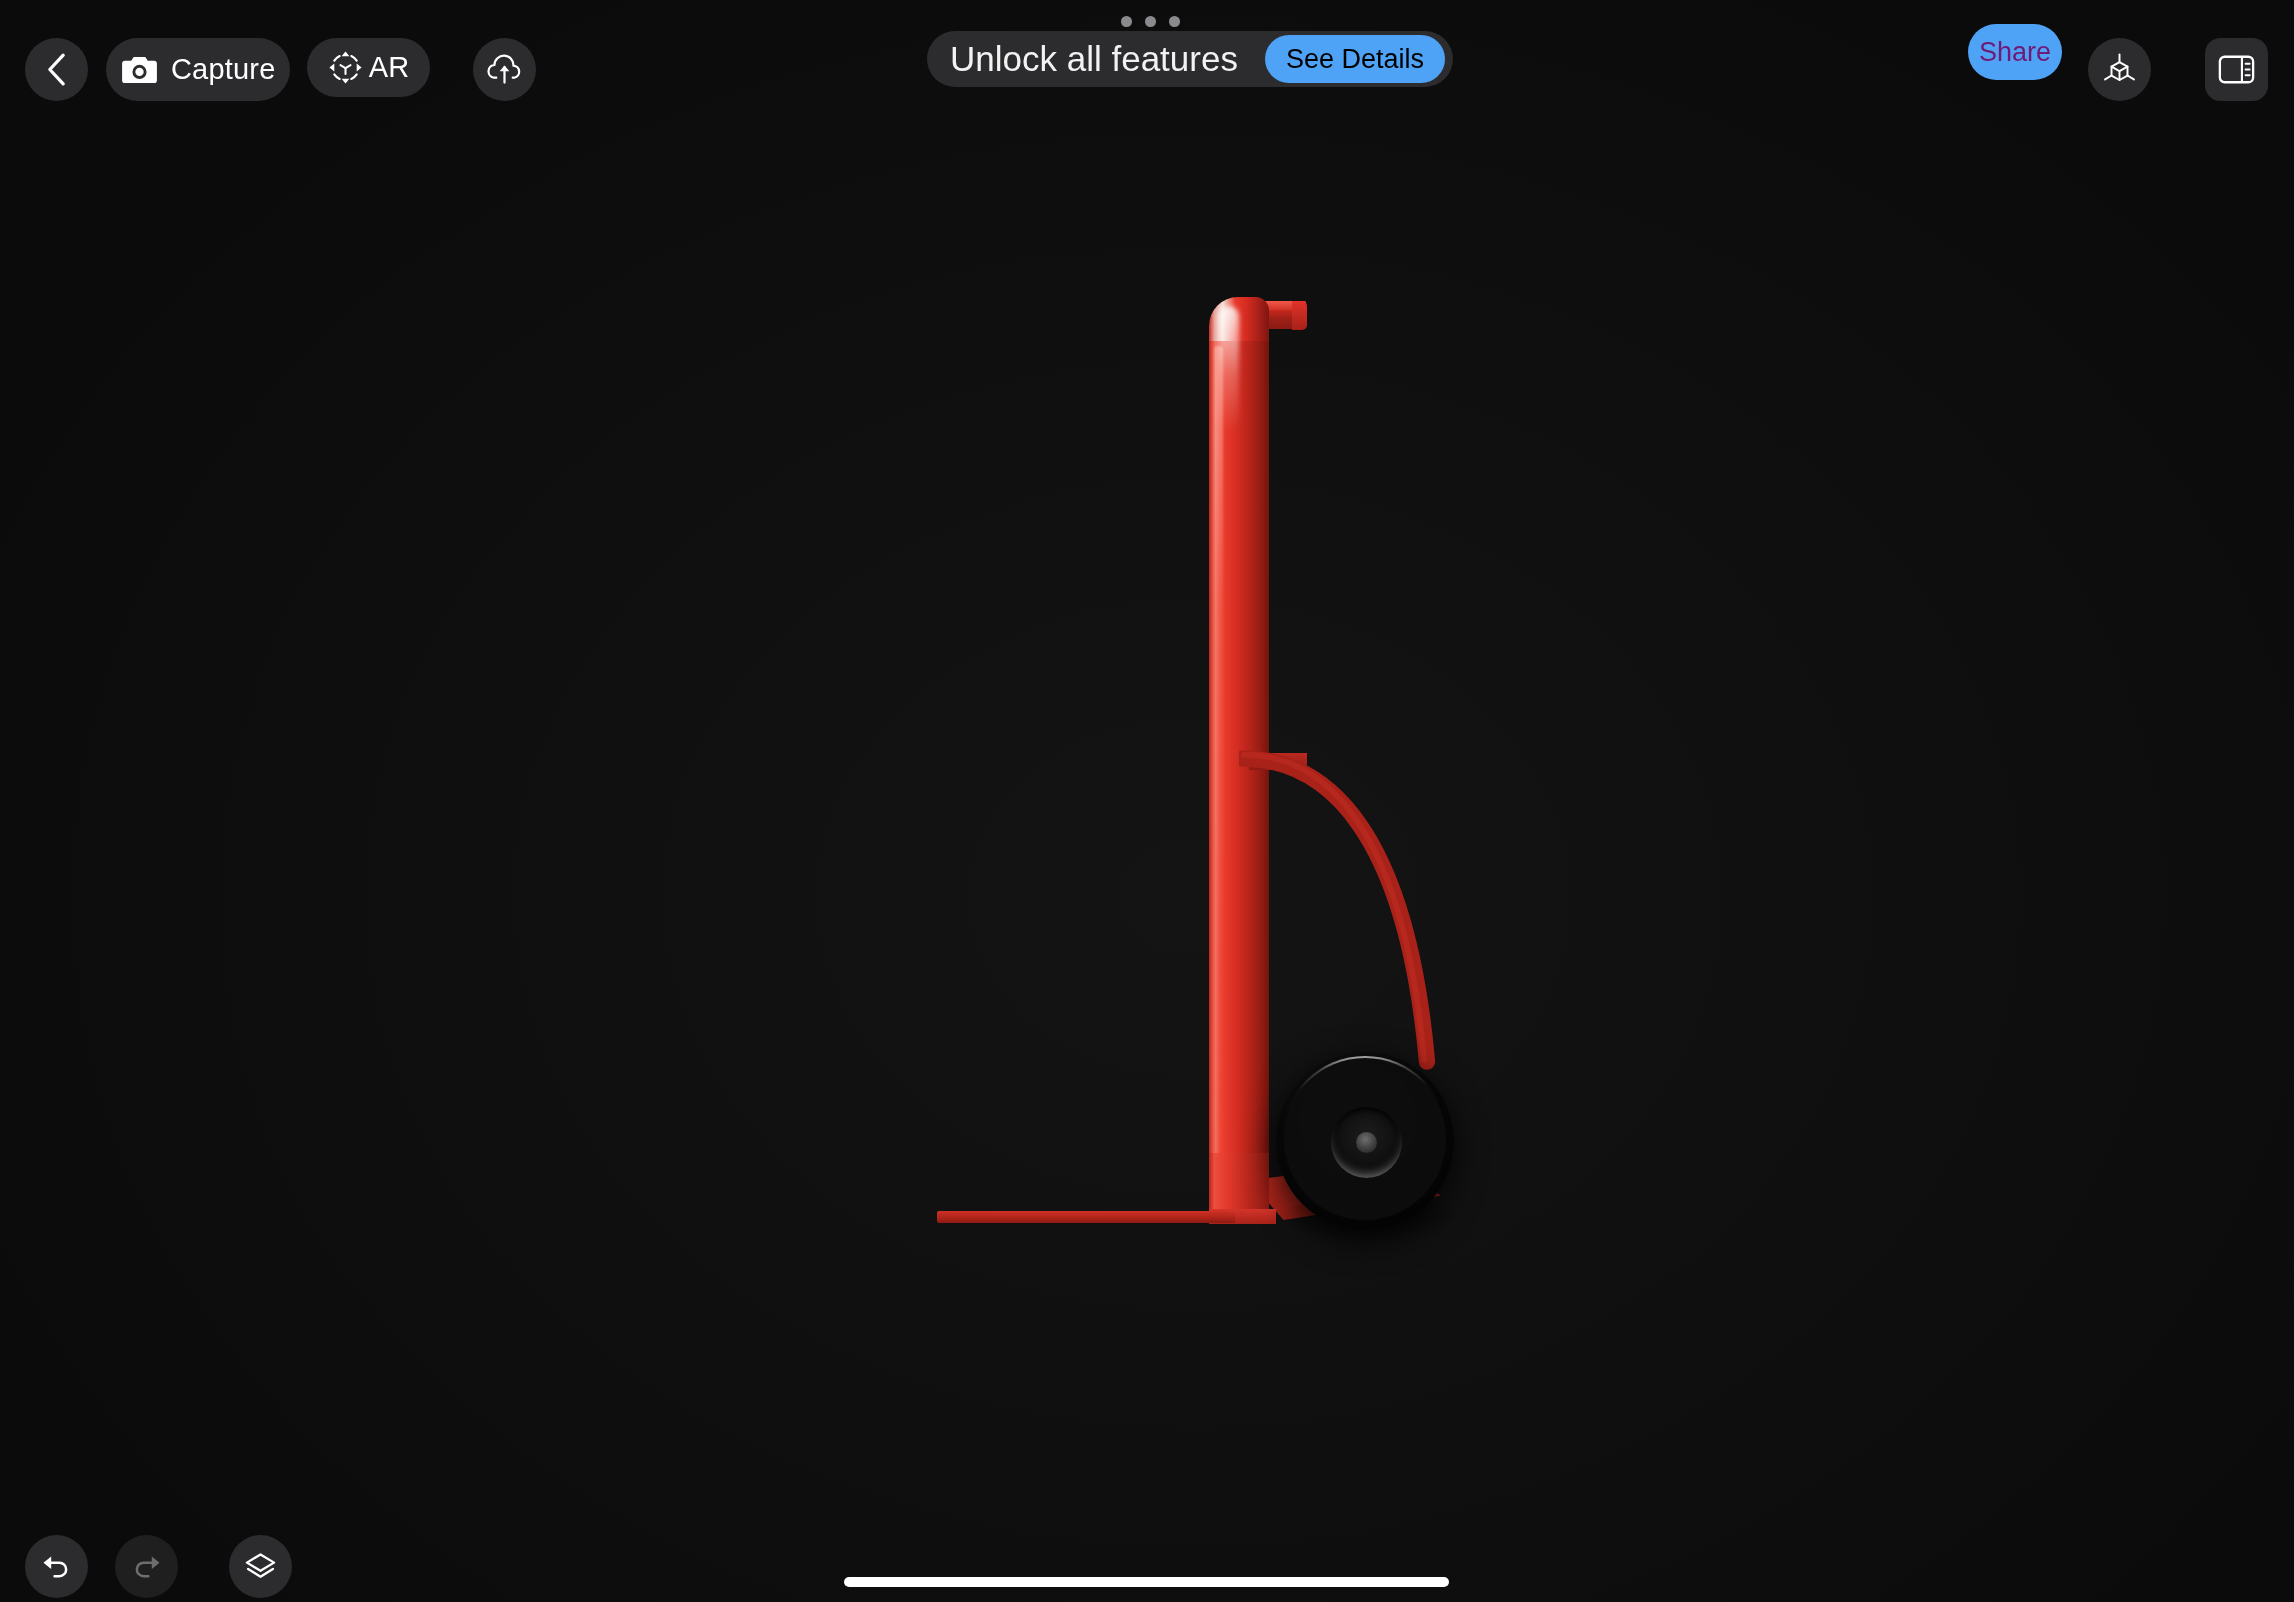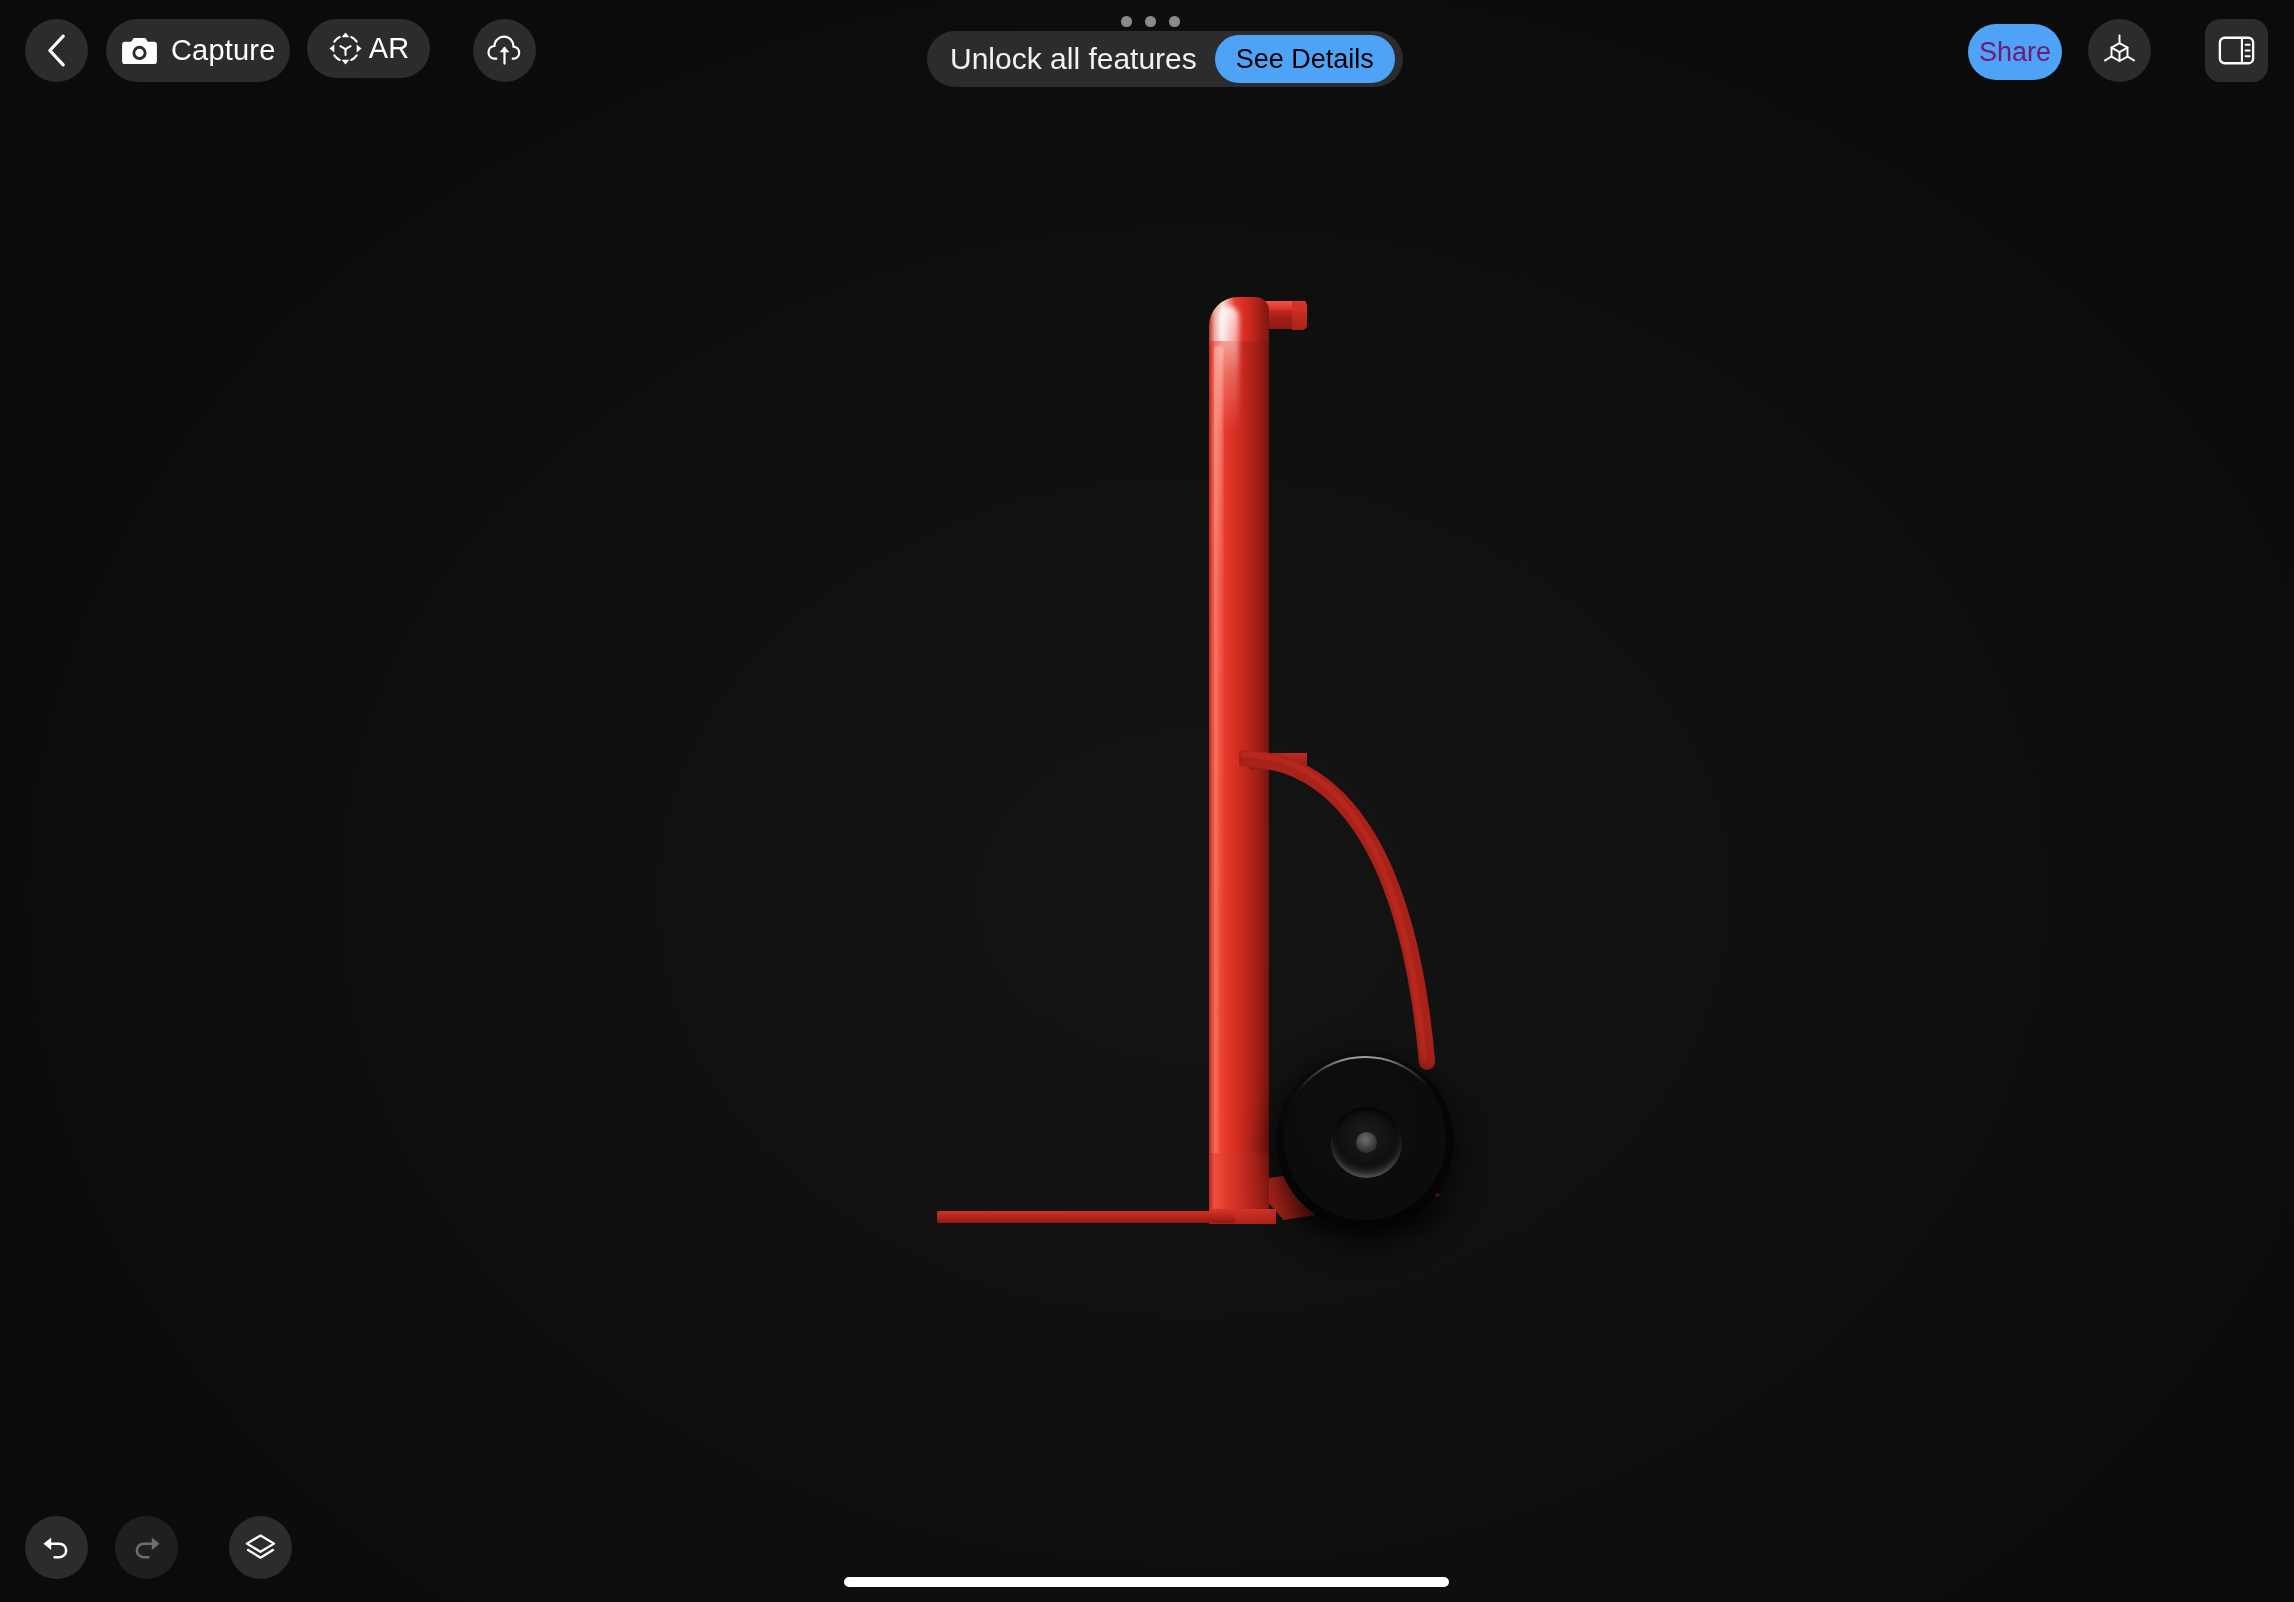--- a/index.html
+++ b/index.html
@@ -192,20 +192,21 @@
   }
 
   
   .pill {
     position:absolute;
     display:flex; align-items:center; justify-content:center;
     background:#2c2c2e;
     border-radius:960px;
     color:#fff;
     user-select:none;
+    margin-top:19px;
   }
   .pill.round { border-radius:50%; }
 
   #back-btn      { left:25px;  top:19px;  width:63px;  height:63px; border-radius:50%; }
   #capture-btn   { left:106px; top:19px;  width:184px; height:63px; gap:13.4px; padding:0 21px; }
   #ar-btn        { left:307px; top:19px;  width:123px; height:59px; gap:6px; }
   #upload-btn    { left:473px; top:19px;  width:63px;  height:63px; border-radius:50%; }
 
   .pill-label { font-size:29px; letter-spacing:0.2px; color:#fff; font-weight:400; }
 
@@ -220,21 +221,21 @@
   #promo-banner {
     position:absolute;
     left:927px; top:31px;
     height:56px;
     display:flex; align-items:center;
     gap:0;
     background:#2c2c2e;
     border-radius:960px;
     padding:0 7.7px 0 23px;
   }
-  #promo-text { font-size:30px; color:#f2f2f2; margin-right:18px; }
+  #promo-text { font-size:35px; color:#f2f2f2; margin-right:27px; }
   #promo-cta {
     background:#4fa3f7;
     color:#000000;
     font-size:27px;
     border-radius:960px;
     padding:8.6px 21px;
     border:none;
     cursor:pointer;
     font-family:inherit;
     text-align:center;

